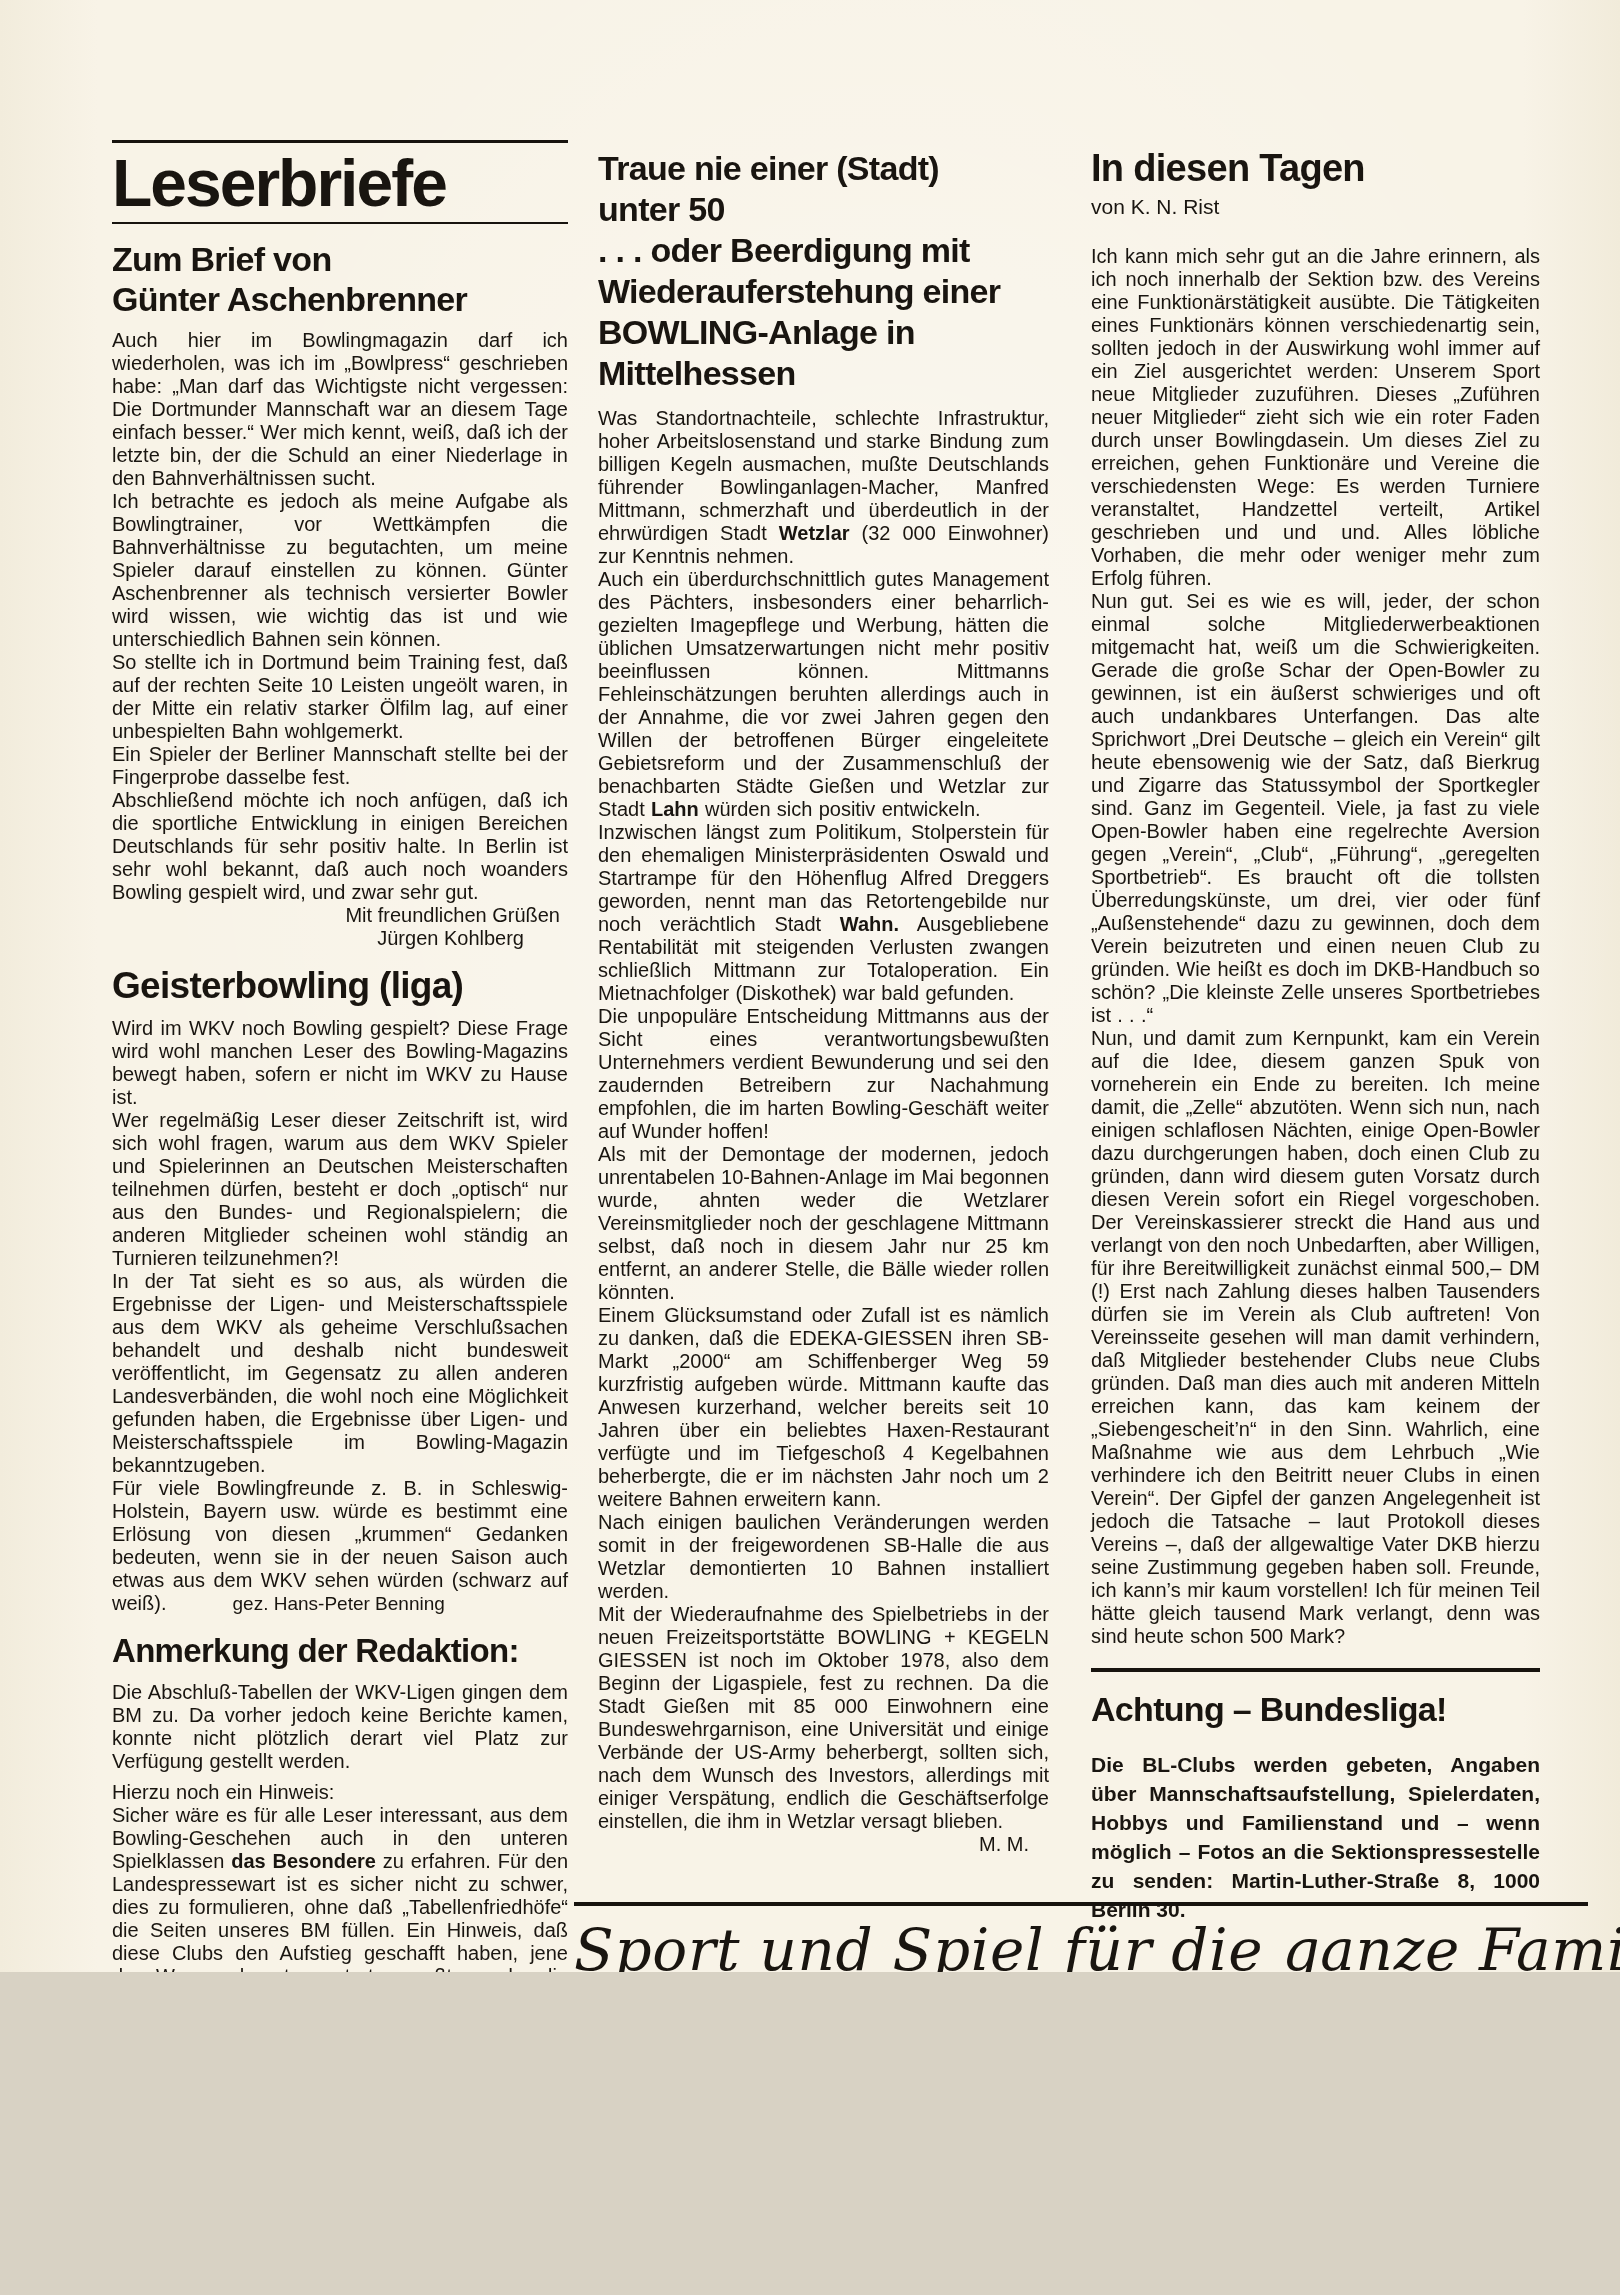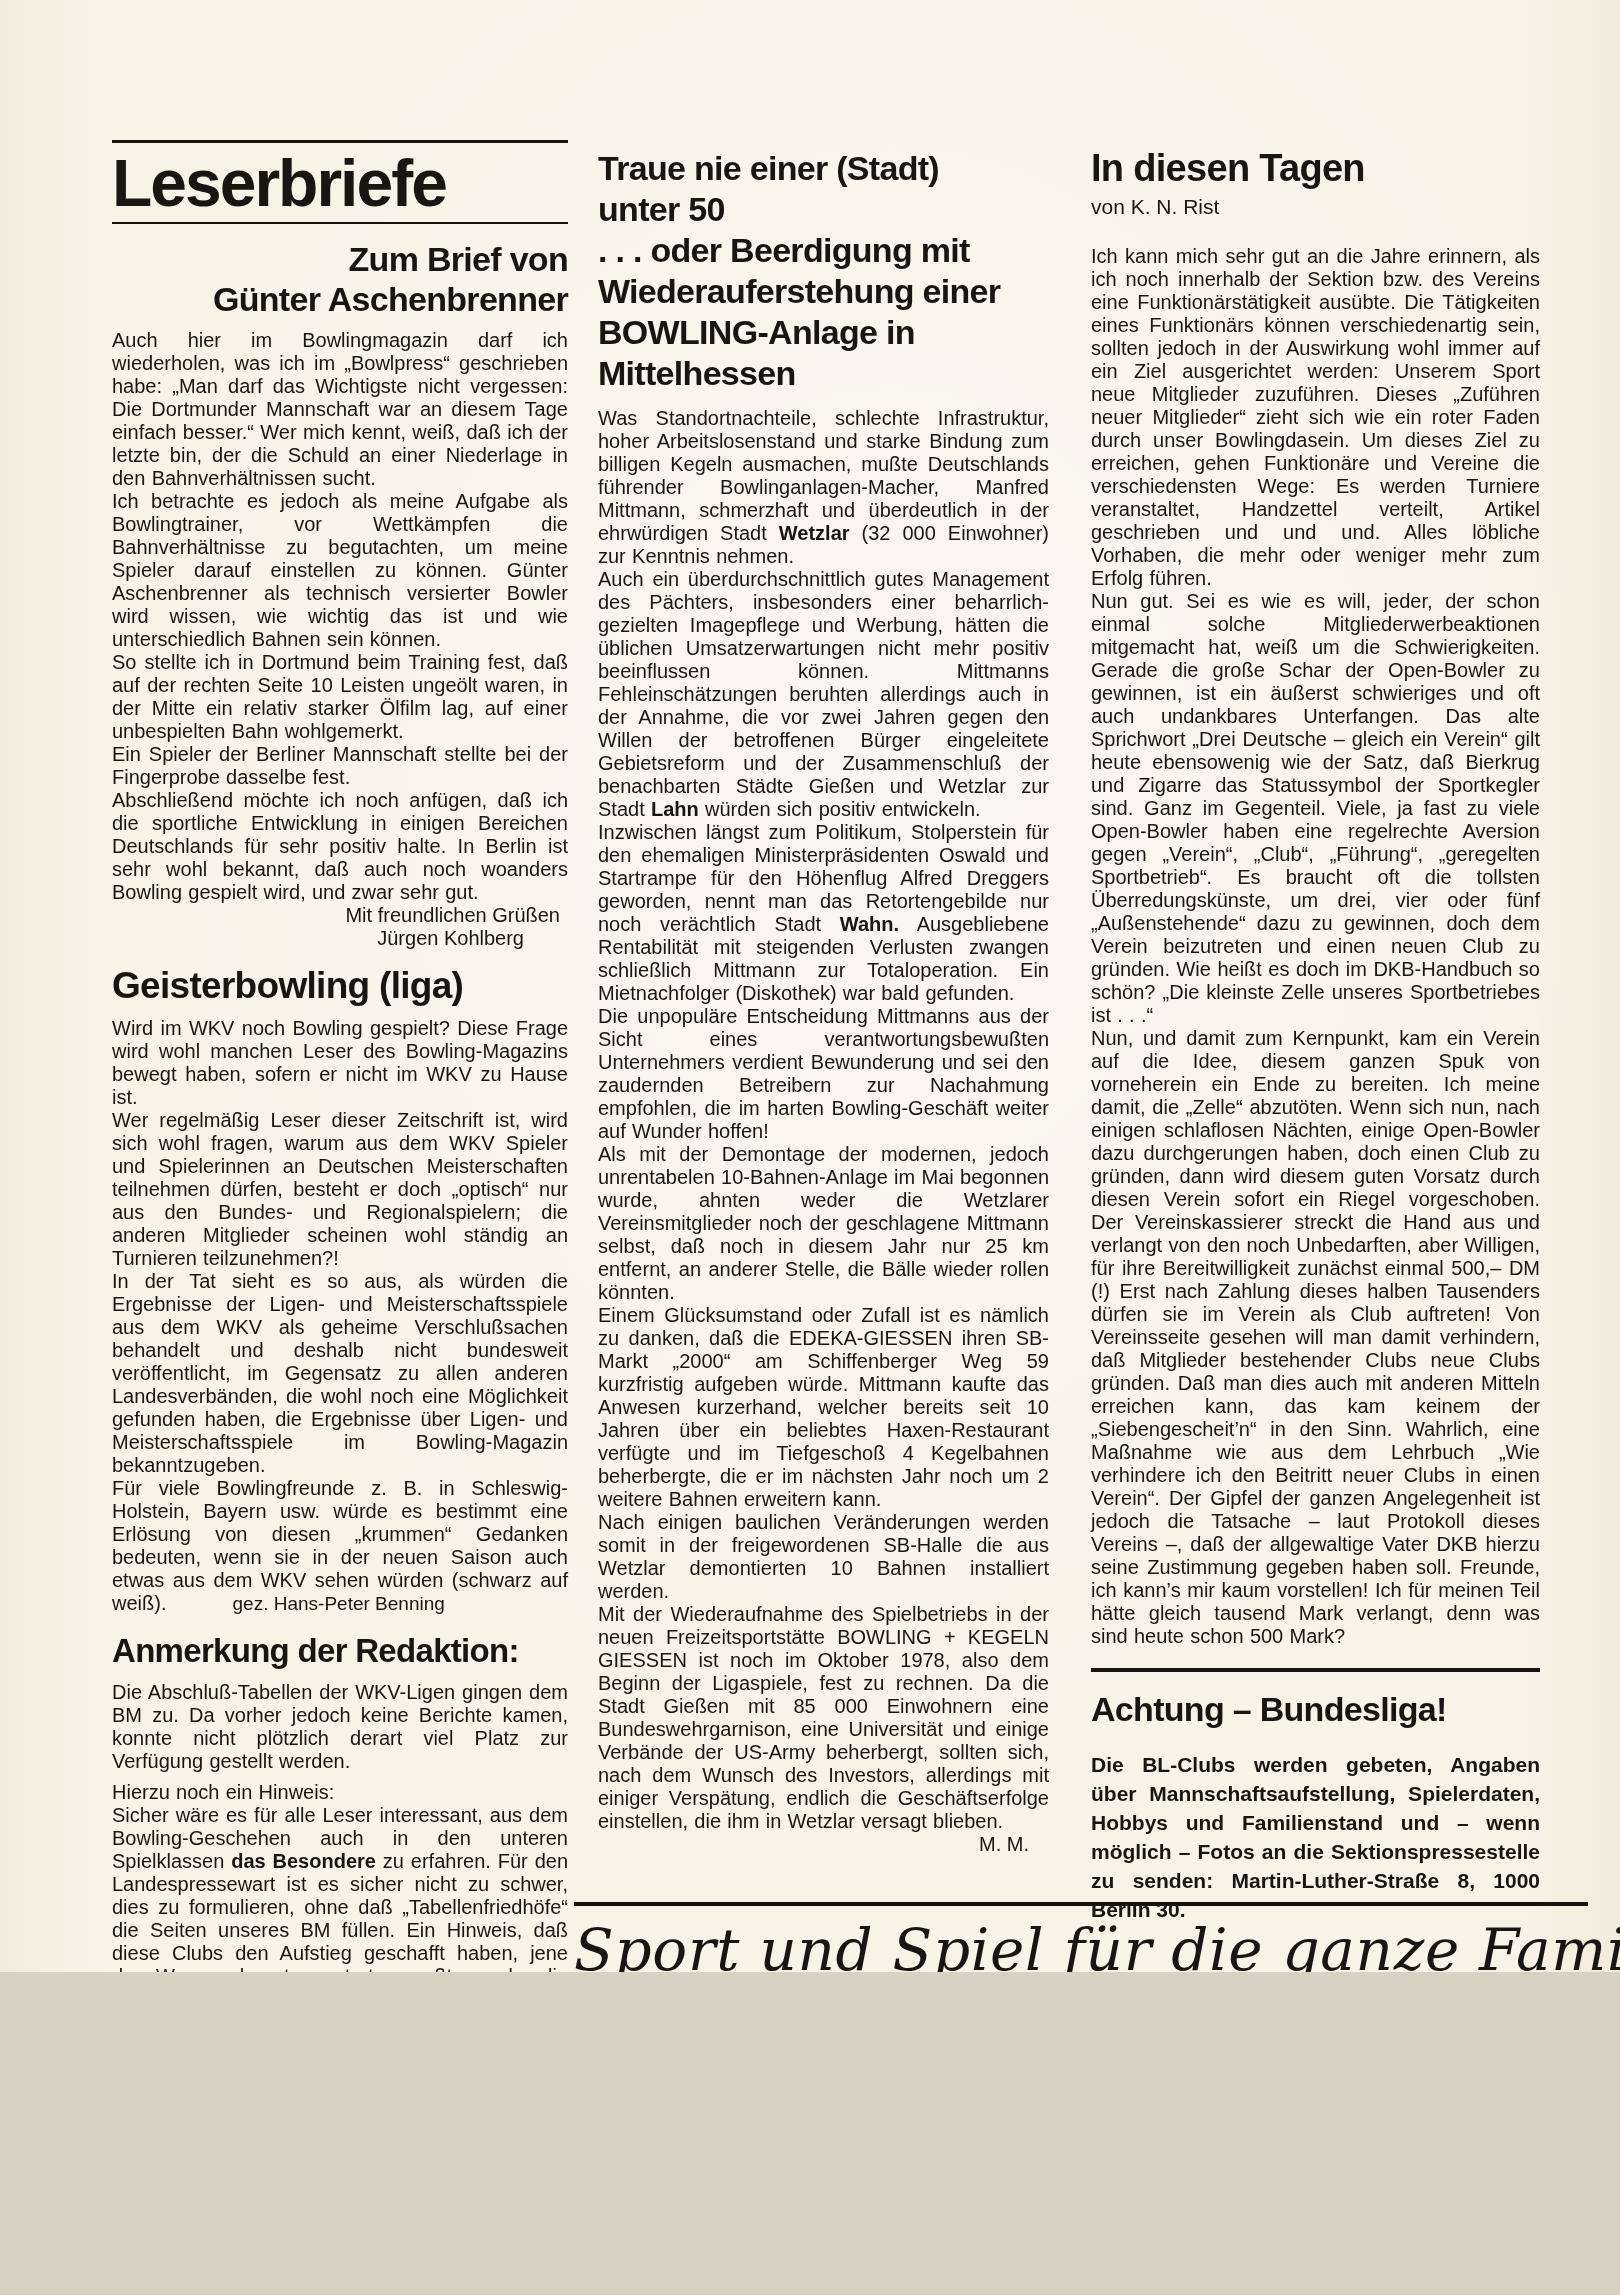--- a/index.html
+++ b/index.html
@@ -24,21 +24,21 @@
   .rule.thick{border-top-width:4.6px;}
 
   .masthead{
     font-size:66px;line-height:1.02;font-weight:bold;
     letter-spacing:-2px;margin:6.6px 0 5.3px 0;
   }
   .h2{
     font-weight:bold;font-size:34px;line-height:40px;
     letter-spacing:-0.7px;margin:16px 0 0 0;
   }
-  .h2.first{margin-top:14.5px;text-align:right;}
+  .h2.first{margin-top:14.5px;}
   .h2.geister{font-size:37px;}
   .h2.anmerkung{font-size:33px;}
   .h2.indiesen{font-size:38px;margin-top:0;}
   .h2.achtung{margin-top:17px;}
   .mid-head{font-weight:bold;font-size:34px;line-height:41px;letter-spacing:-0.7px;margin:0;}
   .byline{font-size:21px;margin-top:6.6px;}
 
   .body-text{margin-top:10.6px;font-size:20px;line-height:23px;text-align:justify;word-spacing:0.7px;}
   .body-text p{margin:0;}
   .body-text b{font-weight:bold;}

